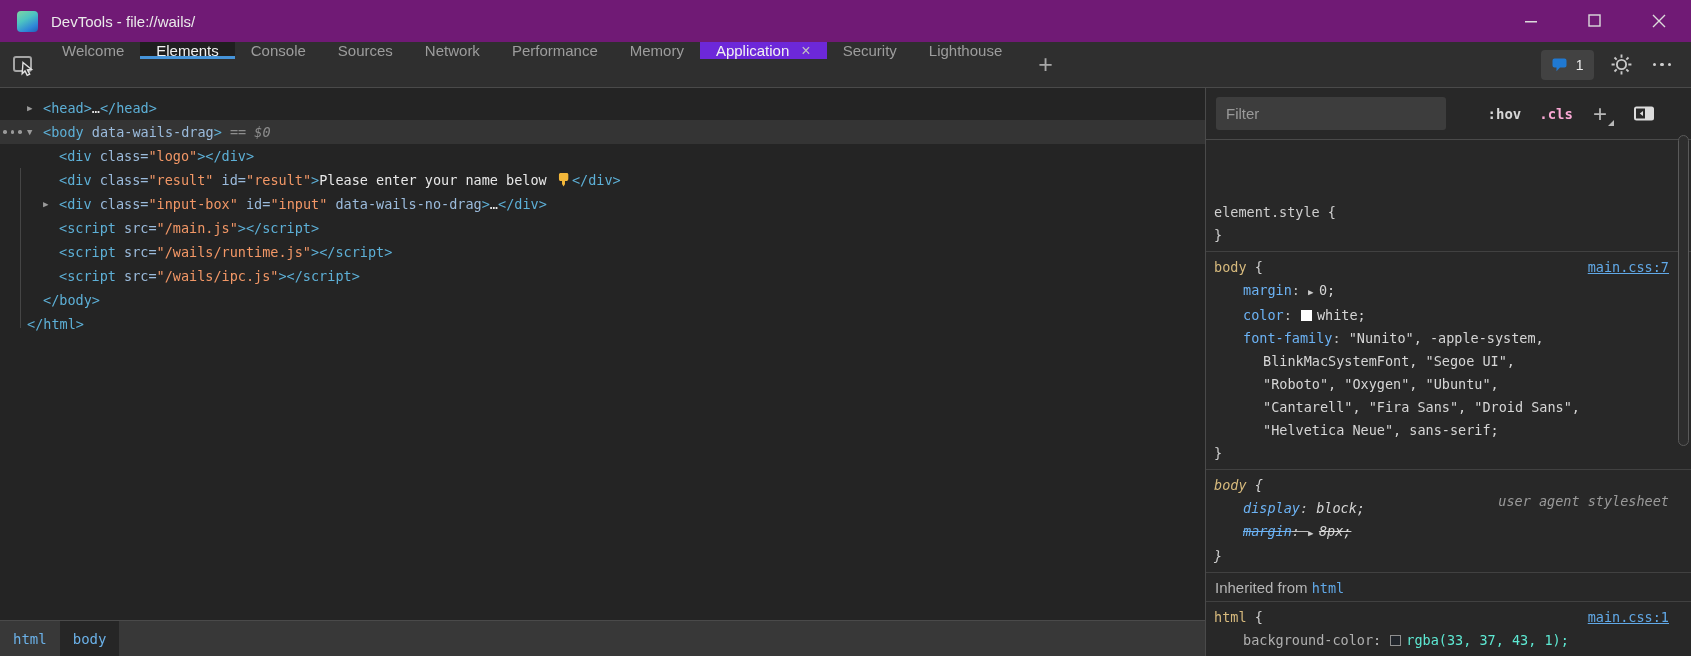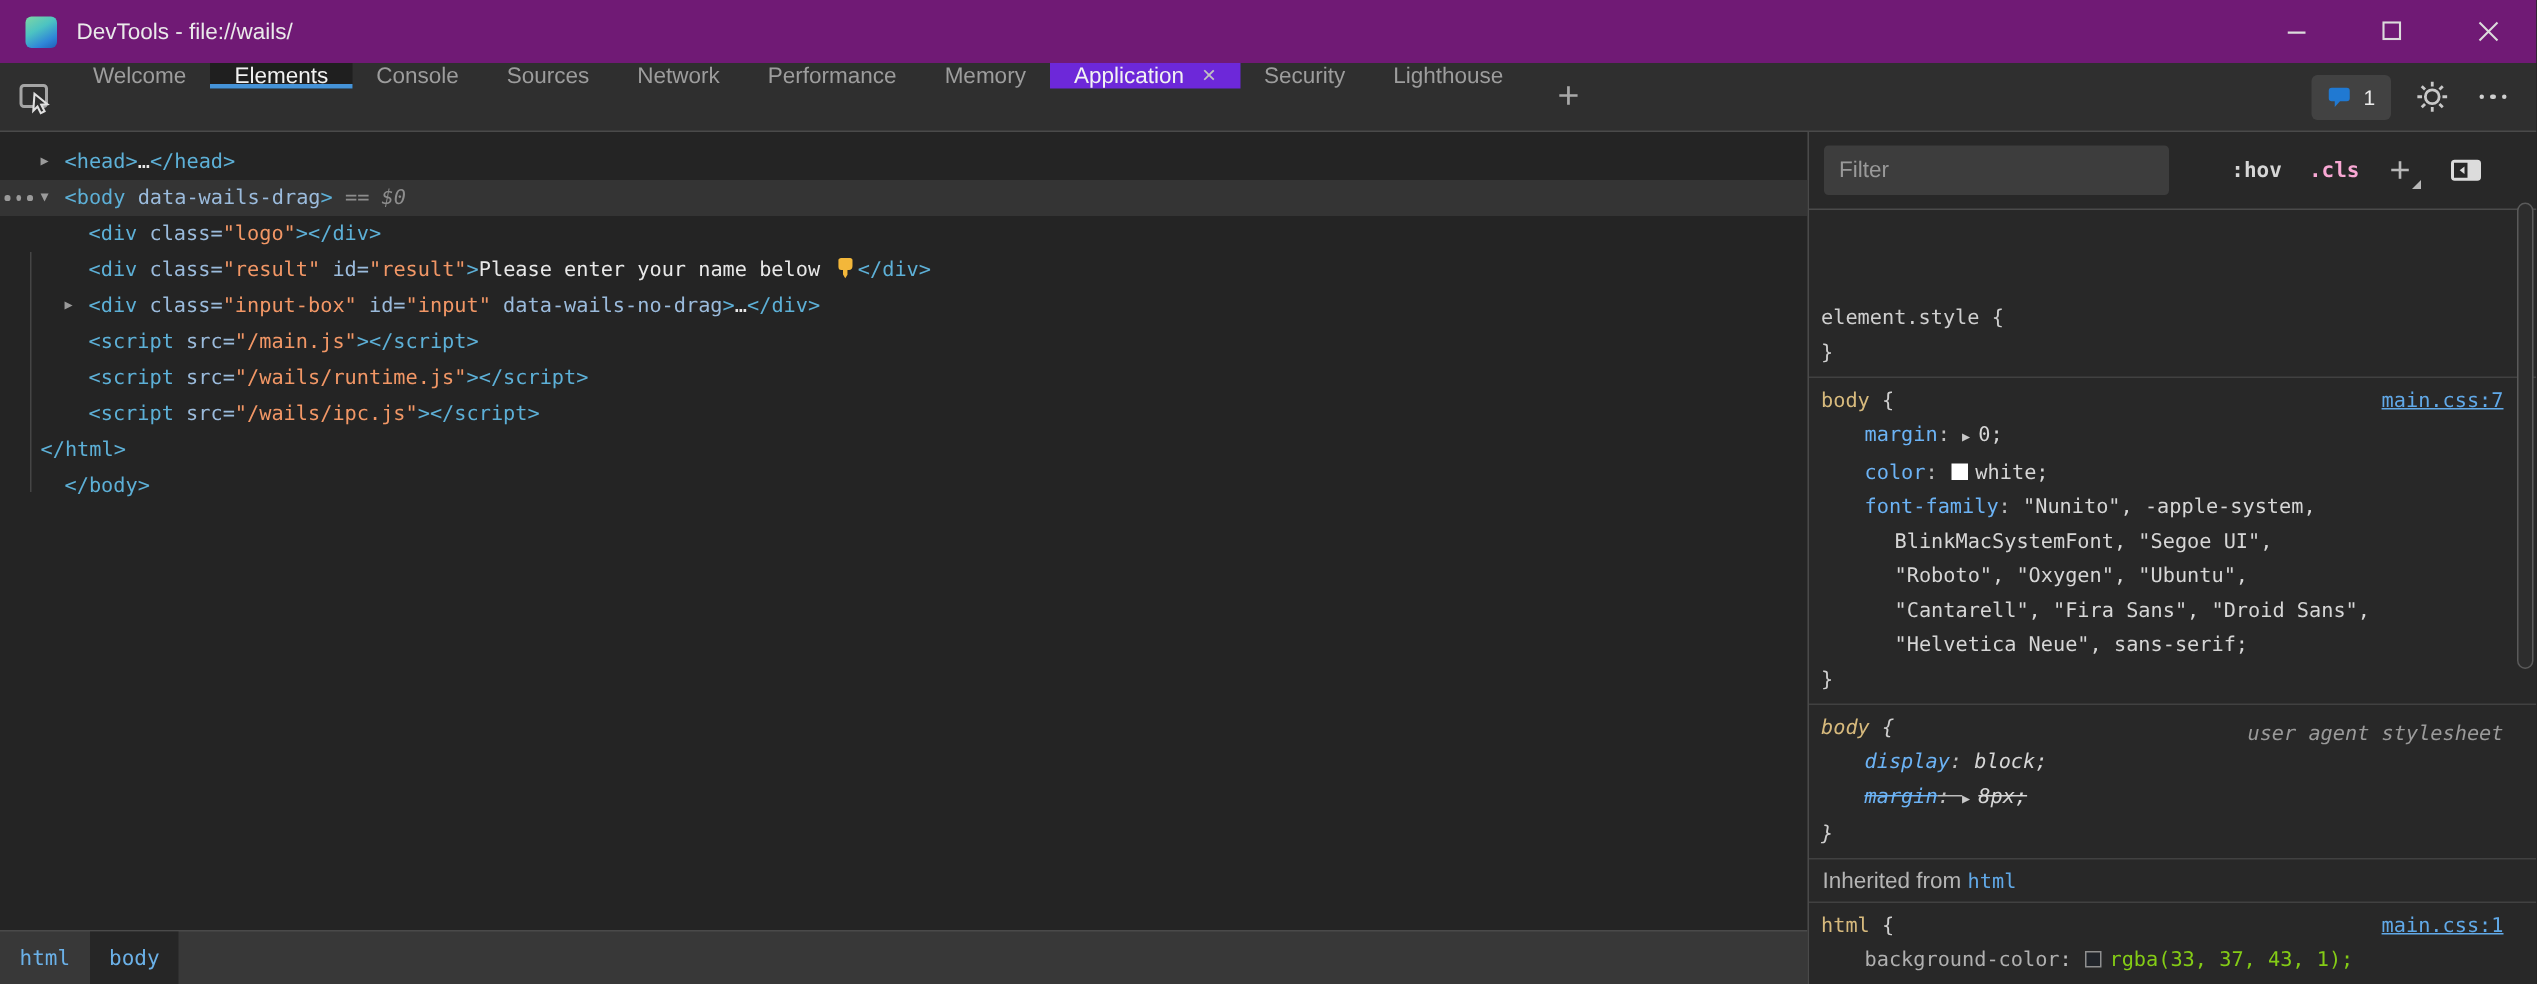--- a/index.html
+++ b/index.html
@@ -83,27 +83,27 @@
   .rules{position:absolute;top:109px;left:0;right:0;bottom:0;overflow:hidden;
          font-family:"DejaVu Sans Mono","Liberation Mono",monospace;font-size:13.5px;
          line-height:23px;color:#d6d6d6;}
   .sec{padding:4px 0;border-bottom:1px solid #414141;position:relative;}
   .rule-row{padding-left:8px;white-space:pre;position:relative;}
   .prop-row{padding-left:37px;white-space:pre;}
   .wrap-row{padding-left:57px;}
   .sel-tan{color:#d7ba7d;}
   .sel-plain{color:#cfcfcf;}
   .css-link{position:absolute;right:22px;top:0;color:#61a9e8;text-decoration:underline;}
-  .ua-note{position:absolute;right:22px;top:4px;color:#9a9a9a;font-style:italic;}
+  .ua-note{position:absolute;right:22px;top:16px;color:#9a9a9a;font-style:italic;}
   .sec.italic .rule-row,.sec.italic .prop-row{font-style:italic;}
   .p-name{color:#6cb3f5;}
   .p-name.dim{color:#b0b0b0;}
   .p-colon{color:#bdbdbd;}
   .p-value{color:#d6d6d6;}
-  .p-value.dim-val{color:#84cc16;}
+  .p-value.dim-val{color:#5eead4;}
   .struck{text-decoration:line-through;}
   .p-arrow{font-size:9px;color:#c8c8c8;}
   .swatch{display:inline-block;width:11px;height:11px;margin:0 5px -1px 1px;}
   .swatch-dark{border:1px solid #8f8f8f;}
   .inherit-row{height:29px;line-height:29px;padding-left:9px;border-bottom:1px solid #414141;
                font-family:"Liberation Sans",sans-serif;font-size:15px;color:#b5b5b5;}
   .inherit-link{font-family:"DejaVu Sans Mono","Liberation Mono",monospace;font-size:13.5px;color:#61a9e8;}
   .scrollbar-thumb{position:absolute;right:2px;top:47px;width:11px;height:311px;
                    border:1px solid #5a5a5a;border-radius:6px;background:#2d2d2d;}
 </style>
@@ -204,22 +204,22 @@
         <div class="dom-row" style="padding-left: 43px;"><span class="dom-arrow" style="left: 27px;">▶</span><span class="tok-tag">&lt;head&gt;</span><span class="tok-txt">…</span><span class="tok-tag">&lt;/head&gt;</span></div>
         <div class="dom-row selected" style="padding-left: 43px;"><span class="row-dots"><i></i><i></i><i></i></span><span class="dom-arrow" style="left: 27px;">▼</span><span class="tok-tag">&lt;body</span><span class="tok-attr"> data-wails-drag</span><span class="tok-tag">&gt;</span><span class="tok-anno"> == $0</span></div>
         <div class="dom-row" style="padding-left: 59px;"><span class="tok-tag">&lt;div</span><span class="tok-attr"> class</span><span class="tok-attr">=</span><span class="tok-val">"logo"</span><span class="tok-tag">&gt;</span><span class="tok-tag">&lt;/div&gt;</span></div>
         <div class="dom-row" style="padding-left: 59px;"><span class="tok-tag">&lt;div</span><span class="tok-attr"> class</span><span class="tok-attr">=</span><span class="tok-val">"result"</span><span class="tok-attr"> id</span><span class="tok-attr">=</span><span class="tok-val">"result"</span><span class="tok-tag">&gt;</span><span class="tok-txt">Please enter your name below </span><span><svg class="hand-svg" width="13" height="15" viewBox="0 0 14 16">
               <path fill="#f3b73a" d="M4 1 h6.5 c1 0 1.7 .7 1.7 1.6 v4.2 c0 1.9 -1 2.9 -2.5 2.9 H8.6 v3.4 L7 15.6 5.4 12.8 V9.7 H4.2 C2.7 9.7 2.1 8.7 2.1 7.1 V2.6 C2.1 1.7 2.9 1 4 1 z"></path>
             </svg></span><span class="tok-tag">&lt;/div&gt;</span></div>
         <div class="dom-row" style="padding-left: 59px;"><span class="dom-arrow" style="left: 43px;">▶</span><span class="tok-tag">&lt;div</span><span class="tok-attr"> class</span><span class="tok-attr">=</span><span class="tok-val">"input-box"</span><span class="tok-attr"> id</span><span class="tok-attr">=</span><span class="tok-val">"input"</span><span class="tok-attr"> data-wails-no-drag</span><span class="tok-tag">&gt;</span><span class="tok-txt">…</span><span class="tok-tag">&lt;/div&gt;</span></div>
         <div class="dom-row" style="padding-left: 59px;"><span class="tok-tag">&lt;script</span><span class="tok-attr"> src</span><span class="tok-attr">=</span><span class="tok-val">"/main.js"</span><span class="tok-tag">&gt;&lt;/script&gt;</span></div>
         <div class="dom-row" style="padding-left: 59px;"><span class="tok-tag">&lt;script</span><span class="tok-attr"> src</span><span class="tok-attr">=</span><span class="tok-val">"/wails/runtime.js"</span><span class="tok-tag">&gt;&lt;/script&gt;</span></div>
         <div class="dom-row" style="padding-left: 59px;"><span class="tok-tag">&lt;script</span><span class="tok-attr"> src</span><span class="tok-attr">=</span><span class="tok-val">"/wails/ipc.js"</span><span class="tok-tag">&gt;&lt;/script&gt;</span></div>
+        <div class="dom-row" style="padding-left: 43px;"><span class="tok-tag">&lt;/body&gt;</span></div>
         <div class="dom-row" style="padding-left: 27px;"><span class="tok-tag">&lt;/html&gt;</span></div>
-        <div class="dom-row" style="padding-left: 43px;"><span class="tok-tag">&lt;/body&gt;</span></div>
       </div>
   </div>
   <div class="breadcrumb-bar">
       <div class="crumb">html</div>
       <div class="crumb selected">body</div>
     </div>
 </div>
 
 <div class="styles-panel">
   <div class="filter-row">

